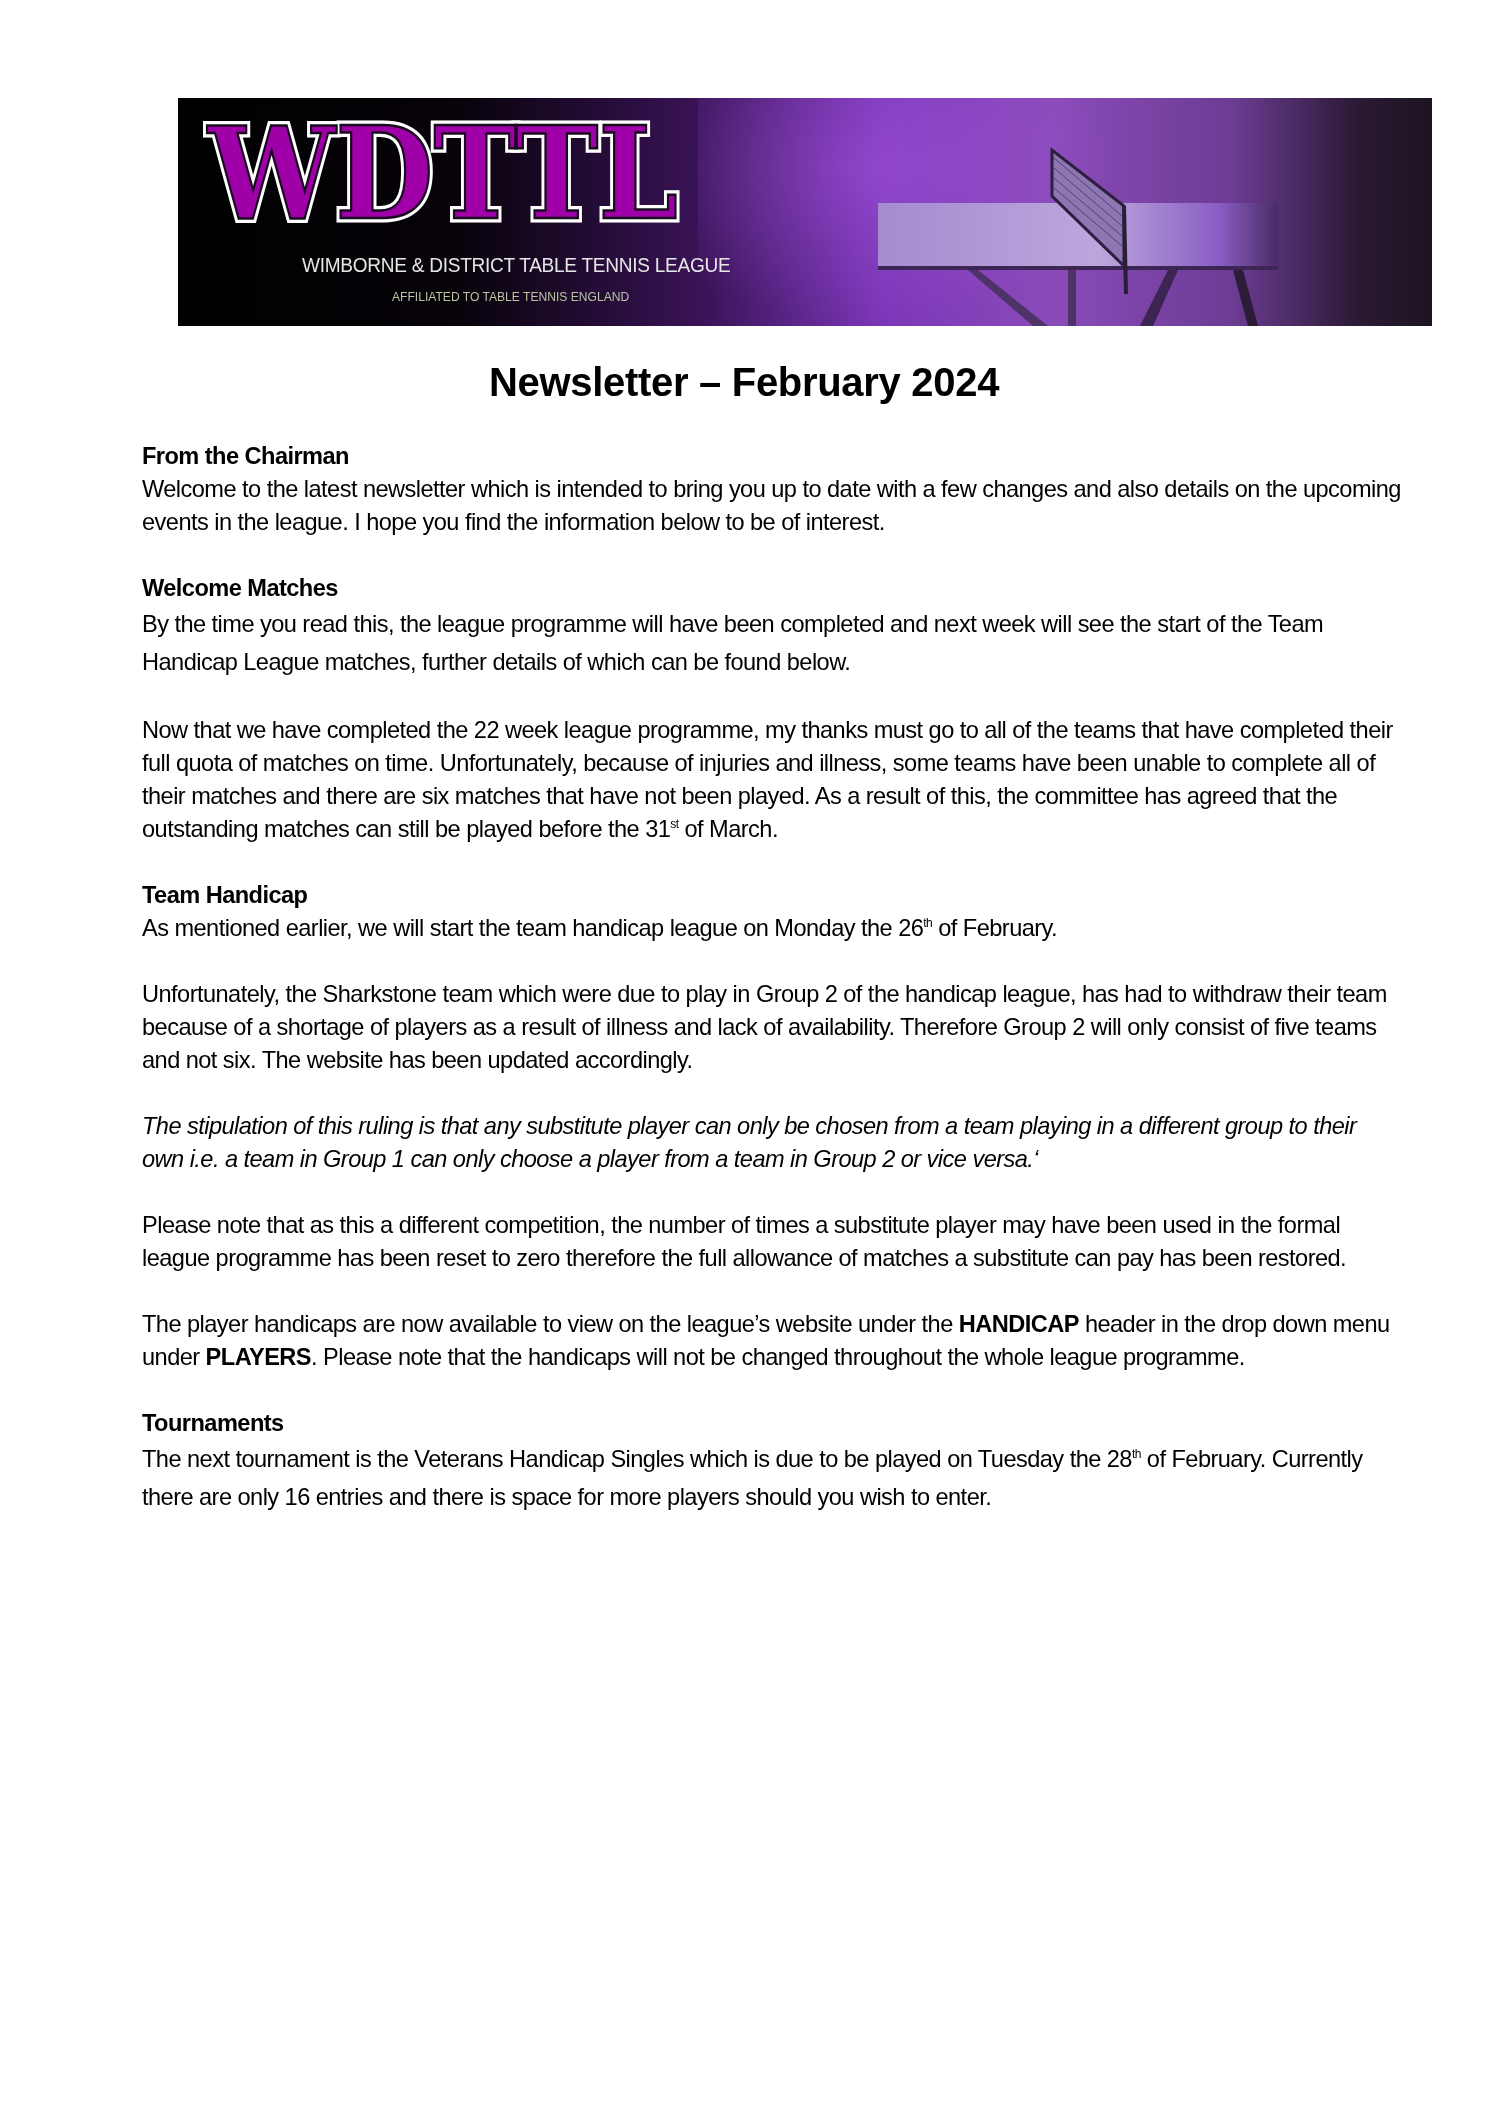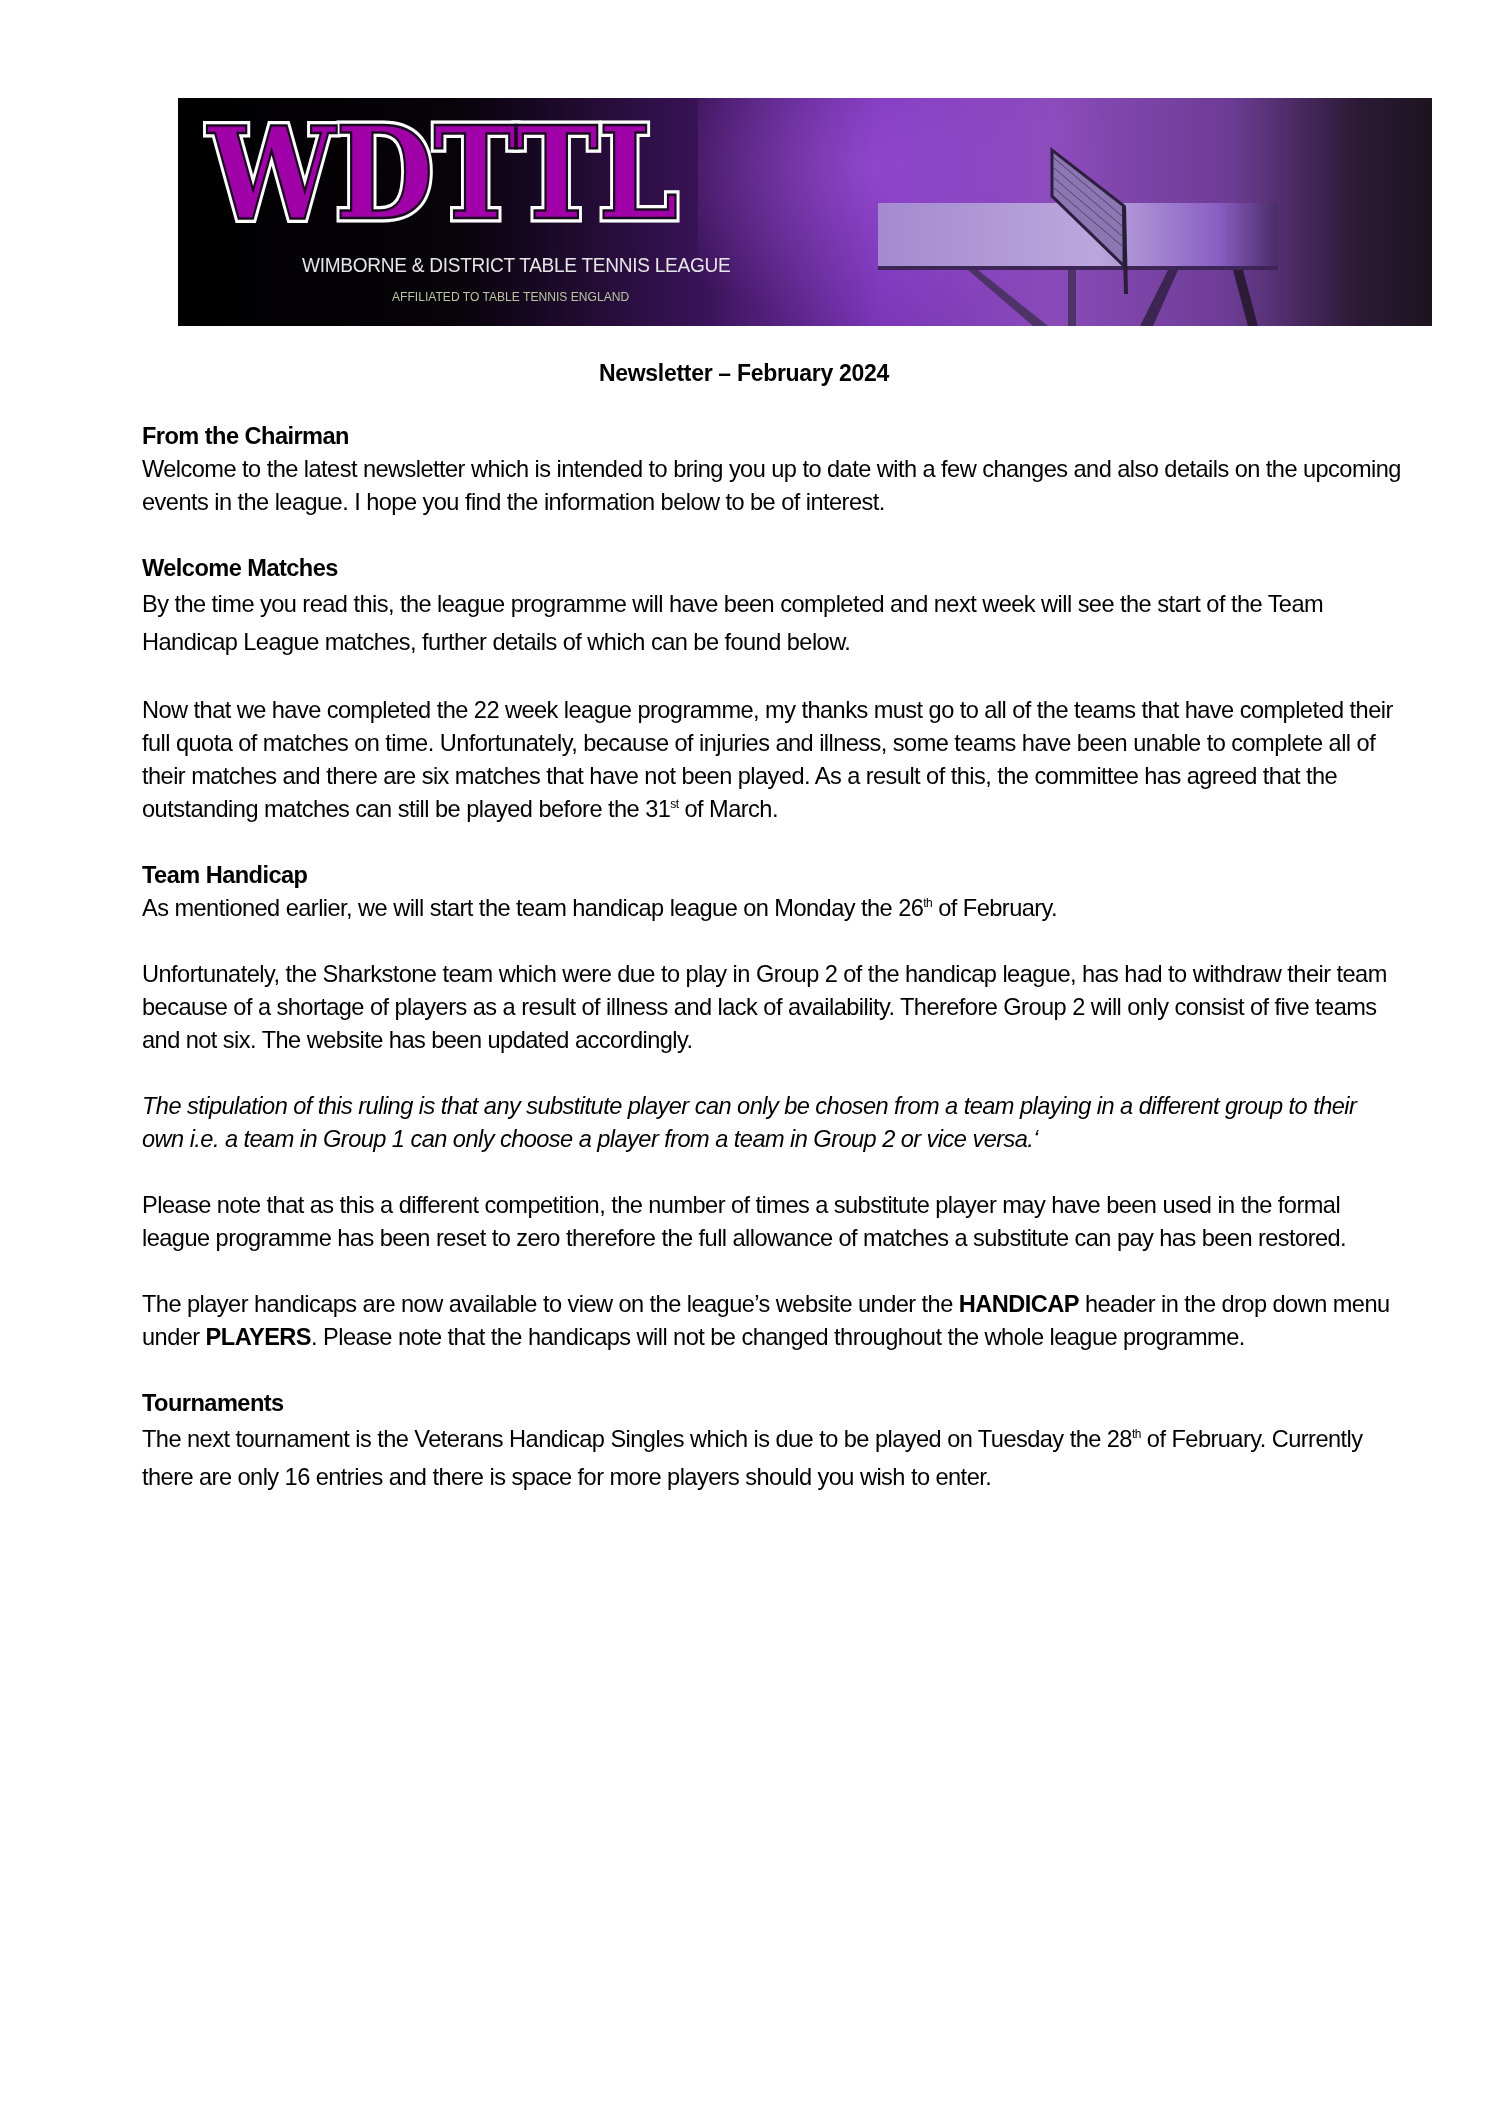--- a/index.html
+++ b/index.html
@@ -10,22 +10,22 @@
   .banner .glow { position: absolute; left: 520px; top: 0; width: 420px; height: 228px;
                   background: radial-gradient(ellipse at 40% 30%, rgba(170,90,230,0.45), rgba(0,0,0,0) 70%); }
   .logo { position: absolute; left: 22px; top: 4px; width: 500px; height: 140px; }
   .banner-sub1 { position: absolute; left: 124px; top: 155px; font-size: 20.5px; color: #e6e6e6; letter-spacing: -0.3px; white-space: nowrap;
                  transform: scaleX(0.93); transform-origin: left; }
   .banner-sub2 { position: absolute; left: 214px; top: 191px; font-size: 13px; color: #b9c4a0; white-space: nowrap;
                  transform: scaleX(0.93); transform-origin: left; }
   .table-art { position: absolute; left: 700px; top: 0; width: 554px; height: 228px; }
 
   .page-title { position: absolute; left: 0; width: 1488px; top: 360px; text-align: center;
-                font-size: 23px; font-weight: bold; letter-spacing: -0.3px; }
-  .content { position: absolute; left: 142px; top: 420px; width: 1260px; font-size: 23.6px; line-height: 33px;
+                font-size: 40px; font-weight: bold; letter-spacing: -0.3px; }
+  .content { position: absolute; left: 142px; top: 440px; width: 1260px; font-size: 23.6px; line-height: 33px;
              letter-spacing: -0.55px; }
   .content h2 { font-size: 23.6px; font-weight: bold; margin: 0; line-height: 33px; }
   .content p { margin: 0 0 33px 0; }
   .content .italic { font-style: italic; }
   .content sup { font-size: 12px; line-height: 0; vertical-align: super; }
   .lh-wide { line-height: 38px; }
 </style>
 </head>
 <body>
 

